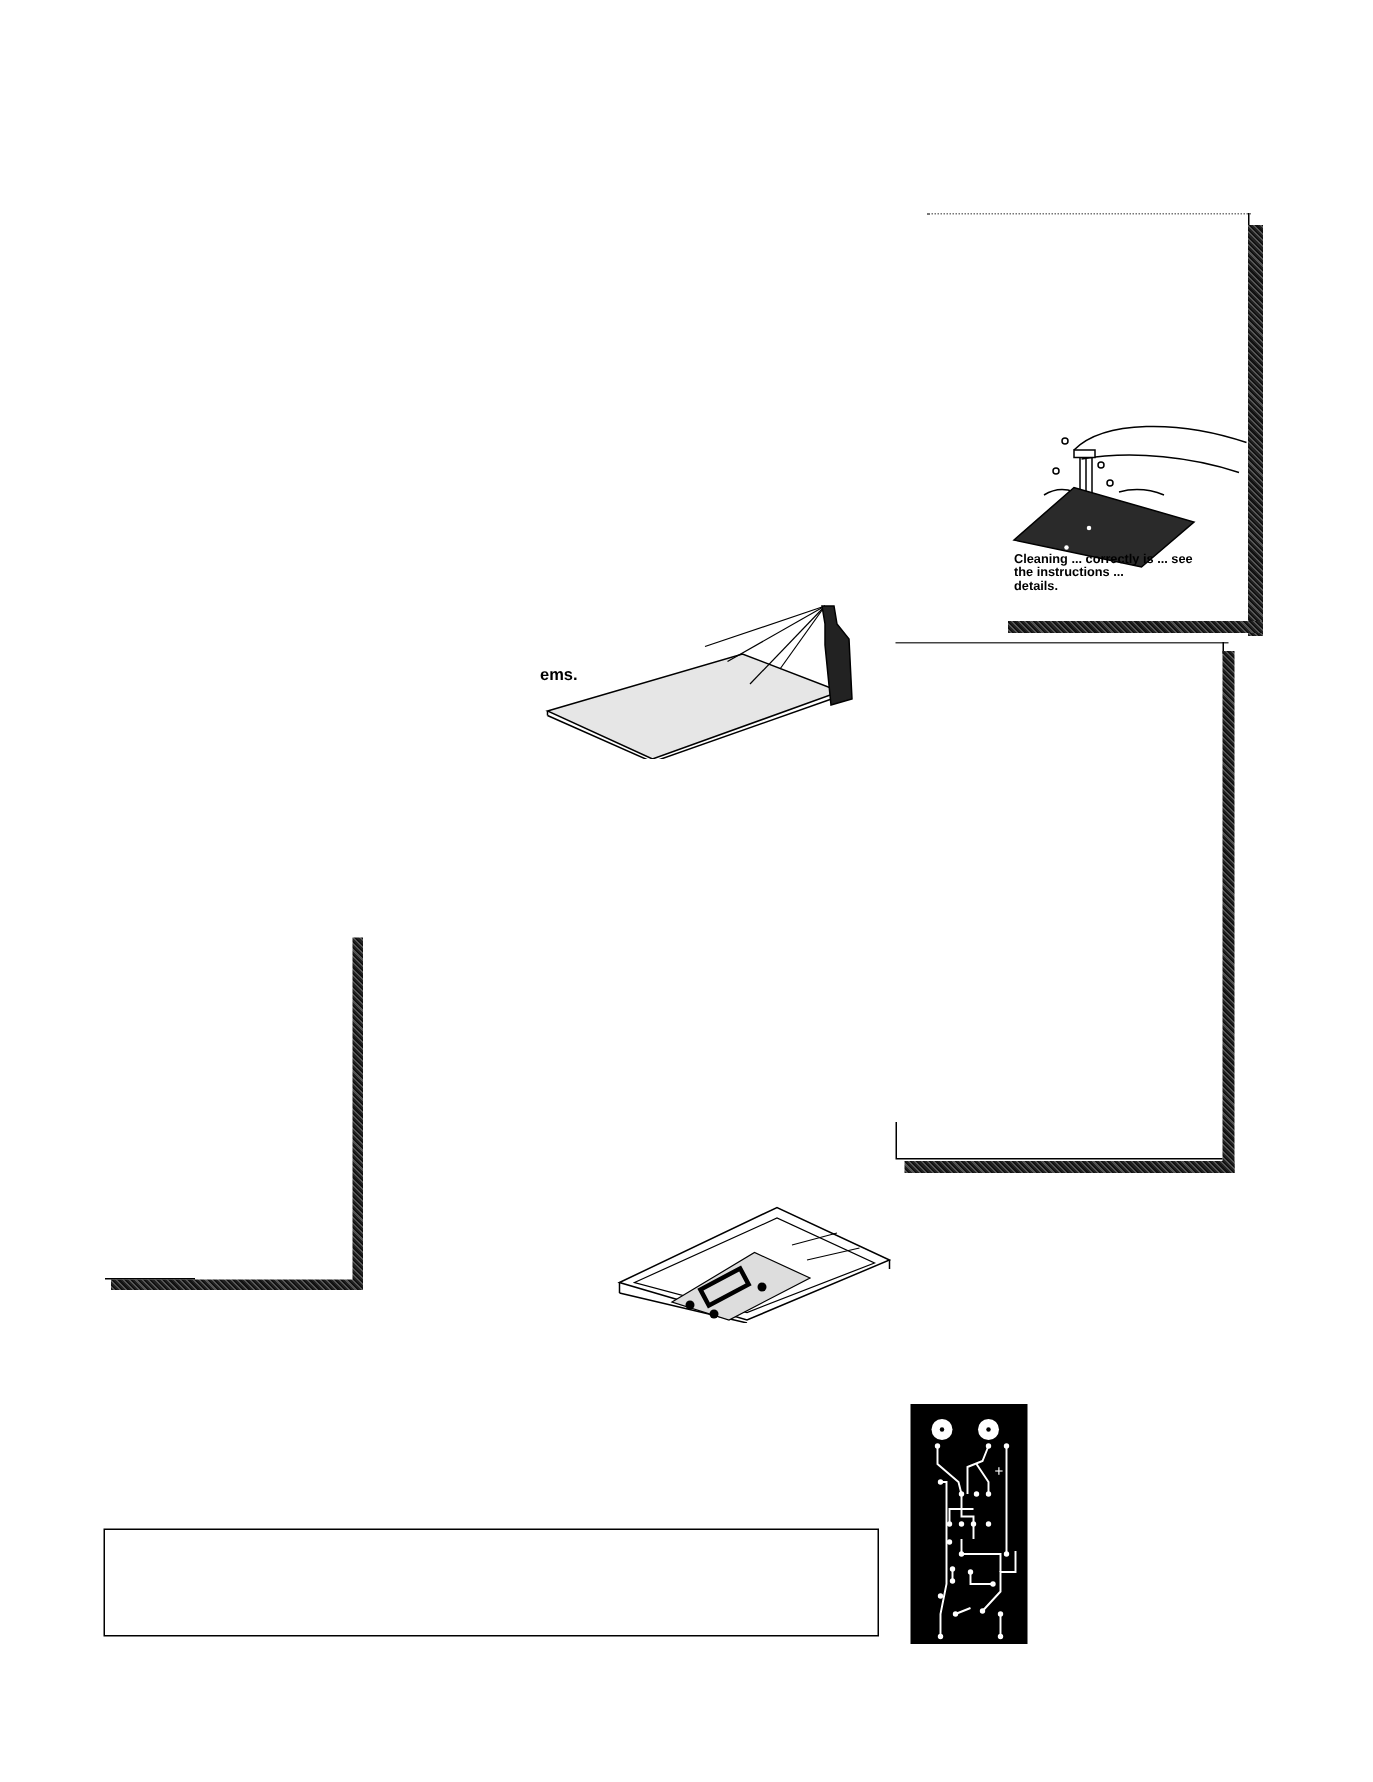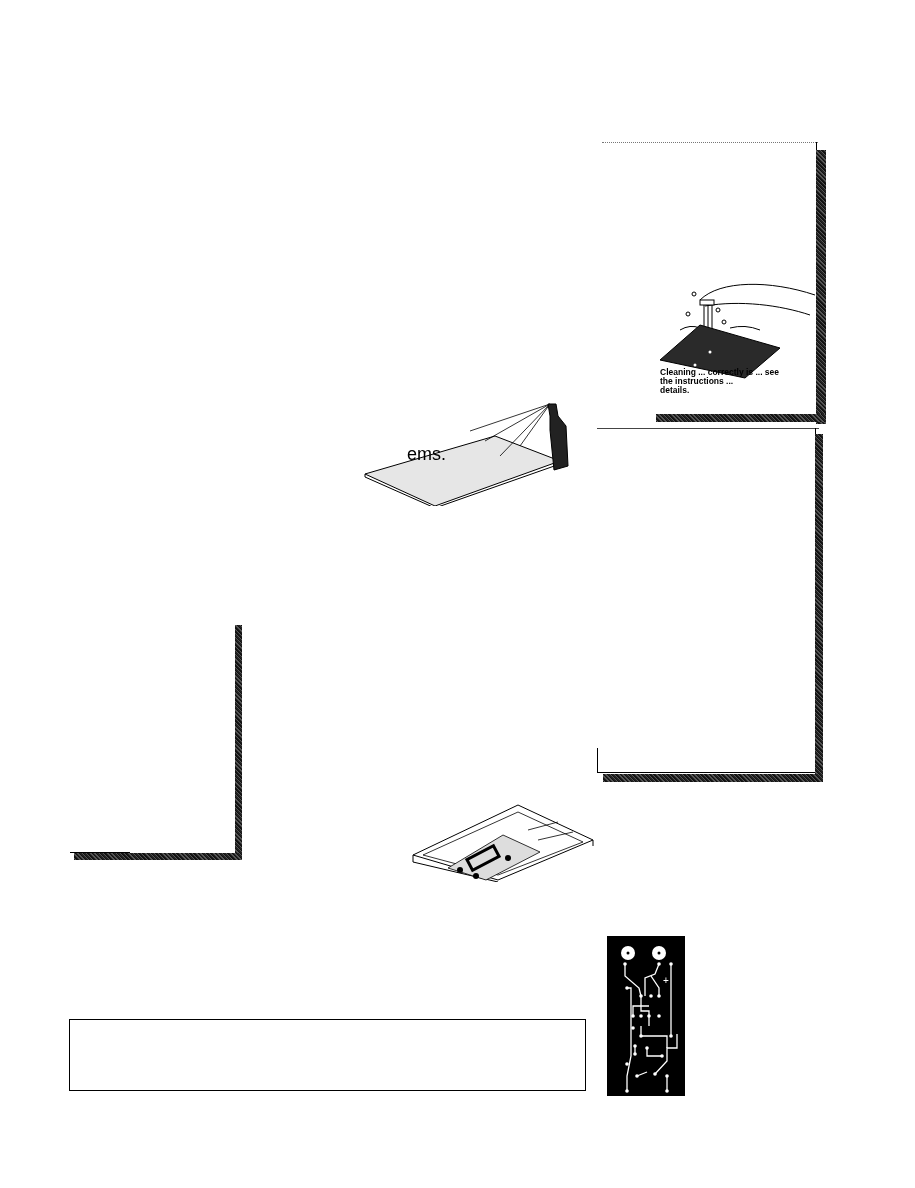--- a/index.html
+++ b/index.html
@@ -6,21 +6,21 @@
   body { width:915px; height:1188px; position:relative; overflow:hidden; font-family:"Liberation Sans", sans-serif; color:#000; }
   .abs { position:absolute; }
   .shadow-r { position:absolute; background:#1a1a1a; }
   .shadow-b { position:absolute; background:#1a1a1a; }
   .caption { font-weight:bold; font-size:8.5px; line-height:9px; }
   .noise { background: repeating-linear-gradient(45deg,#222 0 1px,#555 1px 2px,#111 2px 3px); }
 </style>
 </head>
 <body>
 
-<div class="abs" style="left:602px;top:142px;width:216px;height:274px;text-decoration:underline;">
+<div class="abs" style="left:618px;top:142px;width:216px;height:274px;text-decoration:underline;">
   <div class="abs" style="left:0;top:0;width:216px;height:1px;border-top:1px dotted #777;"></div>
   <div class="abs" style="left:214px;top:0;width:1px;height:12px;background:#000;"></div>
   <div class="shadow-r noise" style="left:214px;top:8px;width:10px;height:274px;"></div>
   <div class="shadow-b noise" style="left:54px;top:272px;width:170px;height:8px;"></div>
 
   <svg class="abs" style="left:48px;top:128px;" width="170" height="110" viewBox="0 0 170 110">
     <path d="M50 30 C 70 10, 120 10, 165 25" fill="none" stroke="#000" stroke-width="1"></path>
     <path d="M55 36 C 90 30, 130 35, 160 45" fill="none" stroke="#000" stroke-width="1"></path>
     <rect x="50" y="30" width="14" height="5" fill="#fff" stroke="#000"></rect>
     <line x1="54" y1="35" x2="54" y2="65" stroke="#000"></line>
@@ -50,21 +50,21 @@
     <line x1="5" y1="78" x2="5" y2="81" stroke="#000"></line>
     <line x1="5" y1="81" x2="75" y2="112" stroke="#000"></line>
     <line x1="75" y1="110" x2="75" y2="112" stroke="#000"></line>
     <line x1="75" y1="112" x2="200" y2="68" stroke="#000"></line>
     <line x1="190" y1="8" x2="110" y2="35" stroke="#000" stroke-width="0.8"></line>
     <line x1="190" y1="8" x2="125" y2="45" stroke="#000" stroke-width="0.8"></line>
     <line x1="190" y1="8" x2="140" y2="60" stroke="#000" stroke-width="0.8"></line>
     <line x1="190" y1="8" x2="160" y2="50" stroke="#000" stroke-width="0.8"></line>
     <path d="M188 8 L196 8 L198 20 L206 30 L208 70 L194 74 L190 34 L190 20 Z" fill="#222" stroke="#000"></path>
   </svg>
-  <div class="abs" style="left:0;top:48px;font-size:18px;font-weight:normal;margin-left:47px;">ems.</div>
+  <div class="abs" style="left:0;top:48px;font-size:11px;font-weight:bold;">ems.</div>
 </div>
 
 <div class="abs" style="left:597px;top:428px;width:222px;height:352px;">
   <div class="abs" style="left:0;top:0;width:222px;height:1px;background:#444;"></div>
   <div class="abs" style="left:0;top:320px;width:1px;height:24px;background:#000;"></div>
   <div class="abs" style="left:0;top:344px;width:218px;height:1px;background:#000;"></div>
   <div class="abs" style="left:218px;top:0;width:1px;height:8px;background:#000;"></div>
   <div class="shadow-r noise" style="left:218px;top:6px;width:8px;height:348px;"></div>
   <div class="shadow-b noise" style="left:6px;top:346px;width:220px;height:8px;"></div>
   <div class="abs" style="left:10px;top:10px;width:200px;"></div>

